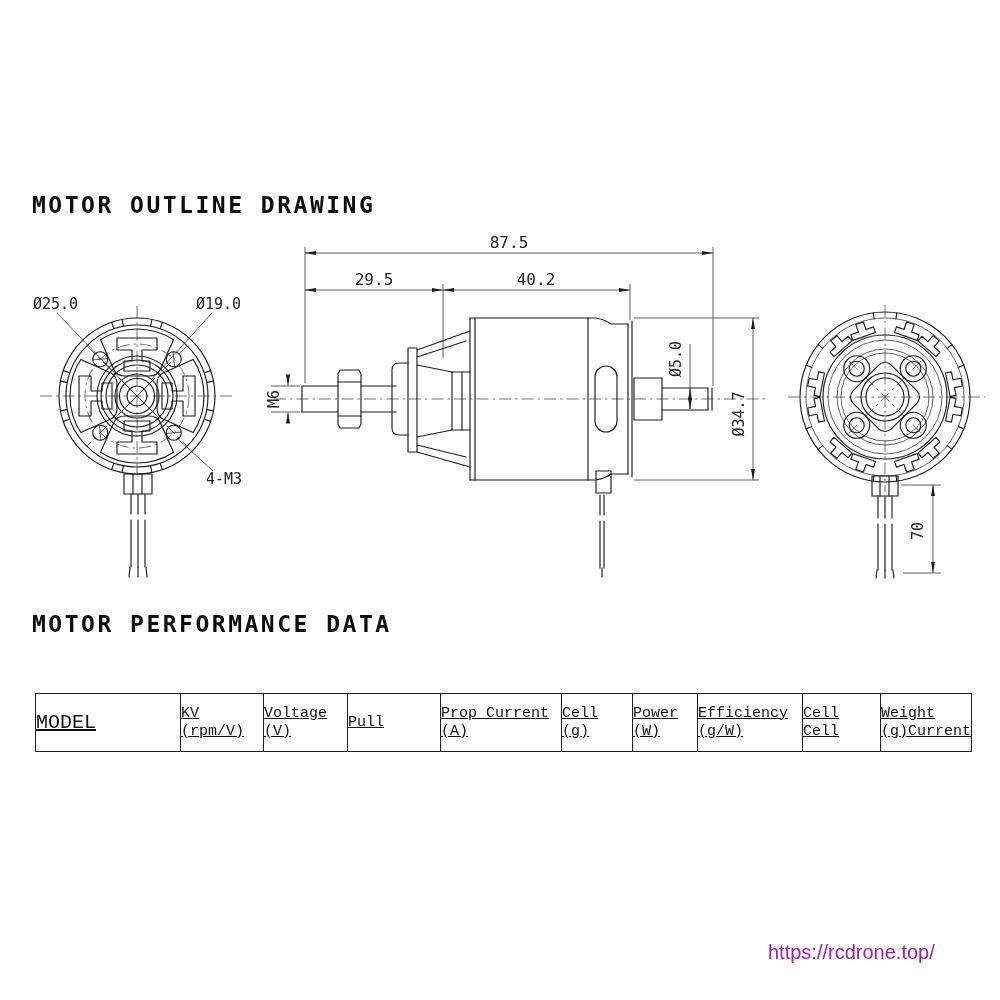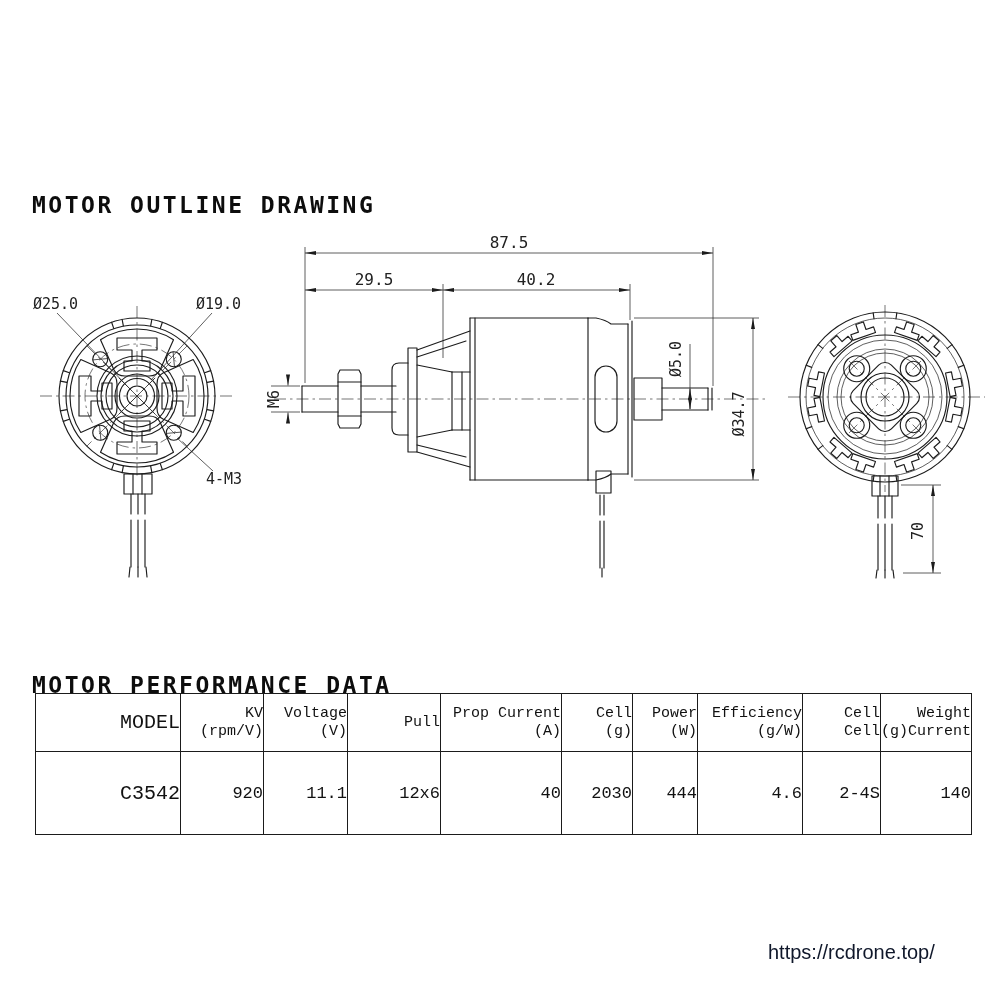--- a/index.html
+++ b/index.html
@@ -1,44 +1,44 @@
 <!DOCTYPE html>
 <html><head>
 <meta charset="utf-8">
 <style>
   html,body{margin:0;padding:0;background:#fff;}
   .canvas{position:relative;width:1000px;height:1000px;background:#ffffff;overflow:hidden;
           font-family:"DejaVu Sans Mono", monospace;}
   .sec-title{position:absolute;font-family:"DejaVu Sans Mono", monospace;font-weight:bold;
              font-size:23px;letter-spacing:2.5px;color:#0d0d0d;white-space:nowrap;}
   #t-outline{left:32px;top:172px;margin-top:20px;}
-  #t-perf{left:32px;top:672px;}
+  #t-perf{left:32px;top:611px;}
   svg.draw{position:absolute;left:0;top:0;}
   .ln{stroke:#1c1c1c;stroke-width:1.15;fill:none;stroke-linejoin:round;stroke-linecap:round;}
   .thin{stroke:#2a2a2a;stroke-width:0.75;fill:none;}
   .cl{stroke:#3a3a3a;stroke-width:0.7;fill:none;stroke-dasharray:12 4 2.5 4;}
   .dimtxt{font-family:"DejaVu Sans Mono", monospace;font-size:15px;fill:#222;}
   .dimbig{font-size:16px;}
   
   .tblwrap{position:absolute;left:35px;top:693px;z-index:2;}
   table.spec{border-collapse:collapse;table-layout:fixed;background:transparent;
              font-family:"Liberation Mono", monospace;color:#111;}
-  table.spec td{border:1.6px solid #1b1b1b;text-align:right;vertical-align:middle;
-                padding:0;background:transparent;}
+  table.spec td{border:1.6px solid #1b1b1b;text-align:left;vertical-align:middle;
+                padding:0;background:transparent;text-decoration:underline;}
   table.spec tr.hdr td{height:57px;font-size:15px;line-height:18px;}
   table.spec tr.dat td{height:82px;font-size:17px;}
   td.model-h{font-size:20px !important;}
   td.model-d{font-size:20px !important;}
   .h2:empty{display:none;}
   .h1,.h2{display:block;}
   .wm-brand{position:absolute;left:635px;top:797px;z-index:1;
             font-family:"Liberation Sans", sans-serif;font-size:44px;color:#c7c7c7;
             letter-spacing:1px;}
   .wm-url{position:absolute;left:768px;top:941px;z-index:1;
-          font-family:"Liberation Sans", sans-serif;font-size:20px;color:#0f172a;}
+          font-family:"Liberation Sans", sans-serif;font-size:20px;color:#a21caf;}
 </style>
 </head>
 <body>
 
 <div class="canvas">
 
   <div class="sec-title" id="t-outline">MOTOR OUTLINE DRAWING</div>
 
   <svg class="draw" width="1000" height="1000" viewBox="0 0 1000 1000">
     <defs>
@@ -416,31 +416,19 @@
             </td>
         <td>
               <span class="h1">Cell</span>
               <span class="h2">Cell</span>
             </td>
         <td>
               <span class="h1">Weight</span>
               <span class="h2">(g)Current</span>
             </td>
       </tr>
-      <tr class="dat">
-        <td class="model-d">C3542</td>
-        <td>920</td>
-        <td>11.1</td>
-        <td>12x6</td>
-        <td>40</td>
-        <td>2030</td>
-        <td>444</td>
-        <td>4.6</td>
-        <td>2-4S</td>
-        <td>140</td>
-      </tr>
     </tbody>
       </table>
   </div>
 
   <div class="wm-url">https://rcdrone.top/</div>
 
 </div>
 
 </body></html>

